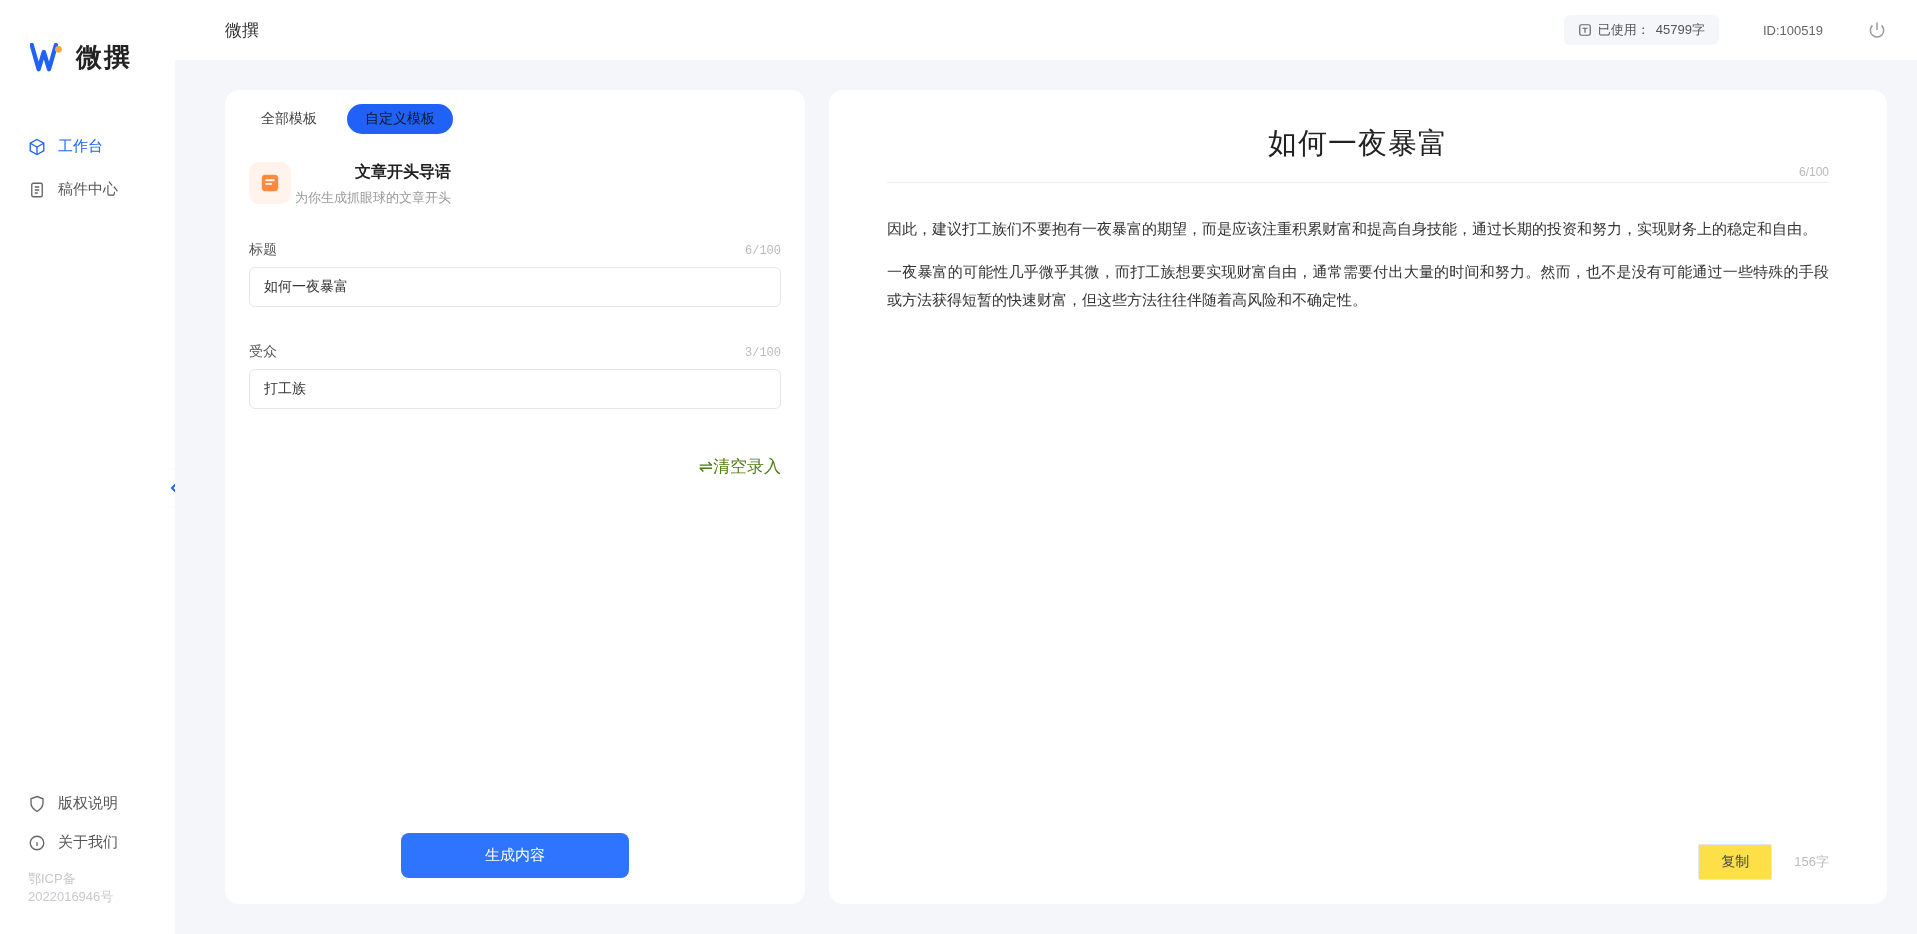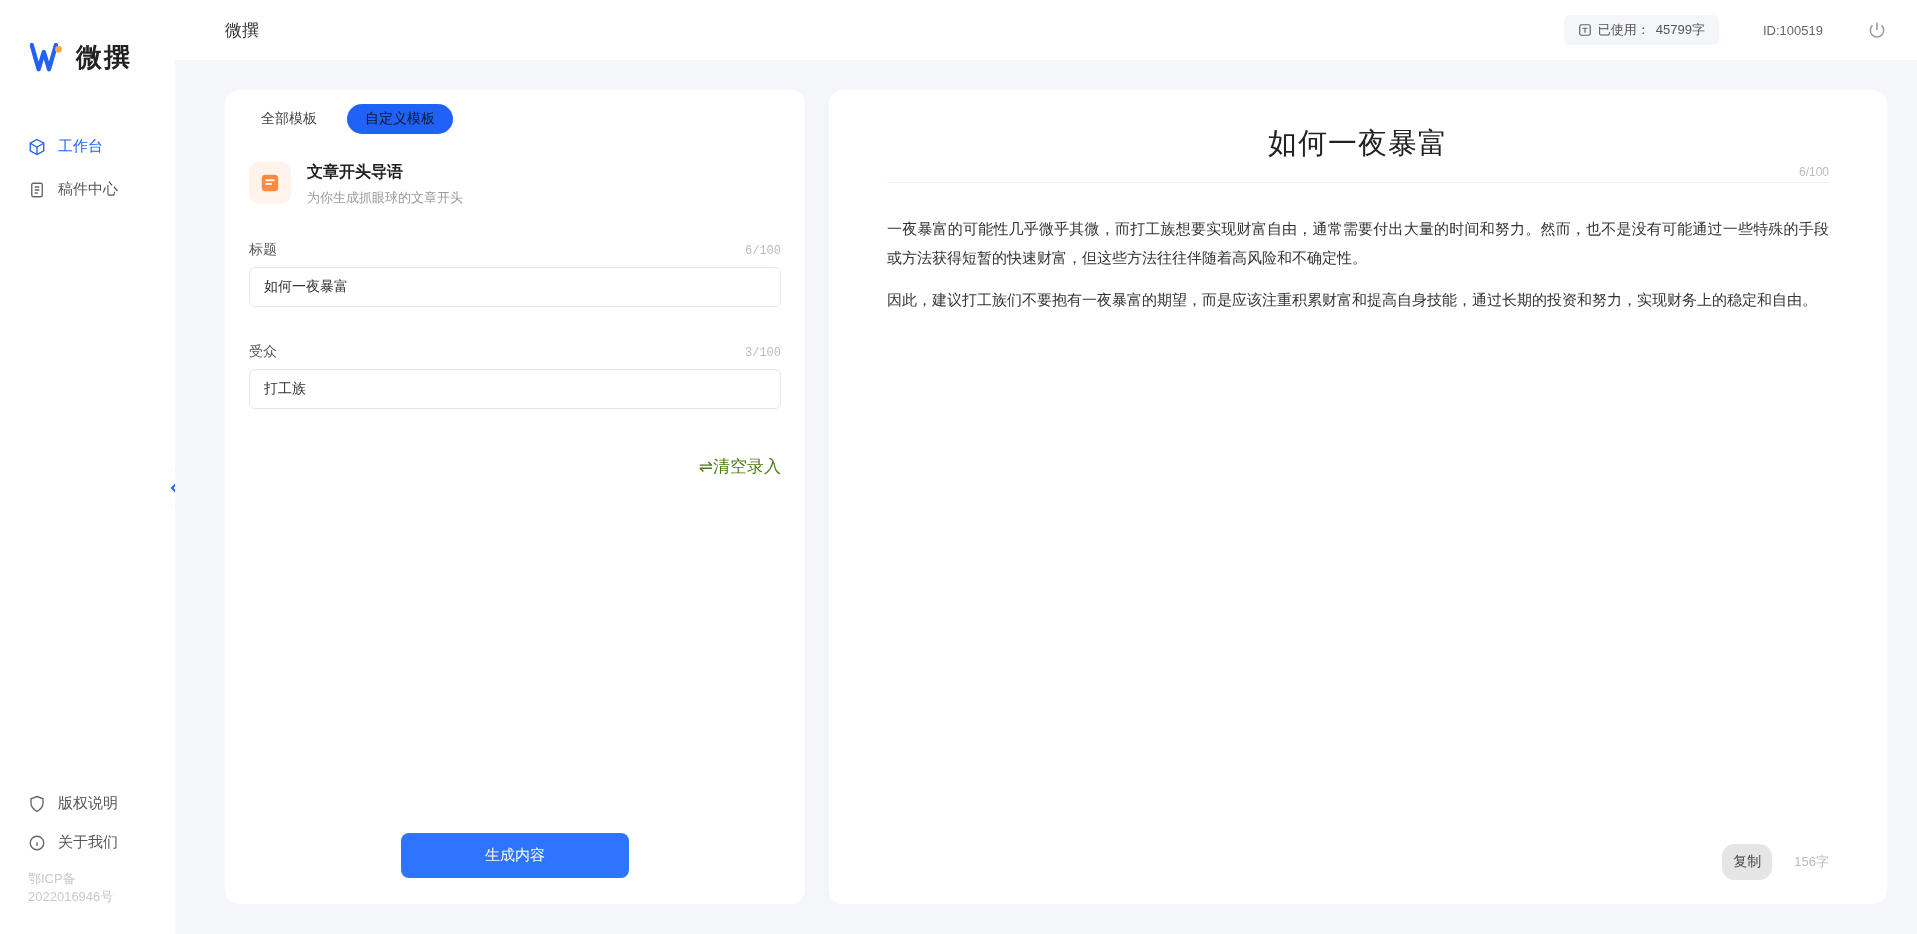--- a/index.html
+++ b/index.html
@@ -118,23 +118,24 @@
 }
 .tab {
   padding: 6px 18px;
   border-radius: 999px;
   font-size: 14px;
   cursor: pointer;
   color: #444;
 }
 .tab.active { background: #2062f7; color: #0f172a; }
 .template-card {
-  display: flex; gap: 16px;
+  display: flex; gap: 4px;
   align-items: flex-start;
   padding: 18px 24px 24px;
+  text-align: right;
 }
 .template-card .tpl-icon {
   width: 42px; height: 42px; border-radius: 10px;
   background: #fff3ec;
   display: flex; align-items: center; justify-content: center;
 }
 .template-card .tpl-icon svg { width: 22px; height: 22px; }
 .tpl-texts { display: flex; flex-direction: column; gap: 6px; }
 .tpl-title { font-size: 16px; font-weight: 600; color: #222; }
 .tpl-sub { font-size: 13px; color: #999; }
@@ -210,23 +211,23 @@
   text-align: justify;
 }
 .preview-body p { margin-bottom: 14px; }
 .preview-footer {
   display: flex; justify-content: flex-end; align-items: center;
   gap: 22px;
   padding: 16px 58px 24px;
 }
 .copy-btn {
   border: 1px solid #e6e7ec;
-  background: #e5e5e5;
-  border-radius: 12px;
-  padding: 8px 10px;
+  background: #fde047;
+  border-radius: 2px;
+  padding: 8px 22px;
   font-size: 14px;
   color: #444;
   cursor: pointer;
   font-family: inherit;
 }
 .wordcount { font-size: 13px; color: #bbb; }
 </style>
 </head>
 <body>
 
@@ -363,22 +364,22 @@
       <button class="gen-btn">生成内容</button>
     </div>
   </section>
 
   <section class="panel-right">
     <div class="preview-header">
       <div class="preview-title">如何一夜暴富</div>
       <div class="preview-headcount">6/100</div>
     </div>
     <div class="preview-body">
+      <p>因此，建议打工族们不要抱有一夜暴富的期望，而是应该注重积累财富和提高自身技能，通过长期的投资和努力，实现财务上的稳定和自由。</p>
       <p>一夜暴富的可能性几乎微乎其微，而打工族想要实现财富自由，通常需要付出大量的时间和努力。然而，也不是没有可能通过一些特殊的手段或方法获得短暂的快速财富，但这些方法往往伴随着高风险和不确定性。</p>
-      <p>因此，建议打工族们不要抱有一夜暴富的期望，而是应该注重积累财富和提高自身技能，通过长期的投资和努力，实现财务上的稳定和自由。</p>
     </div>
     <div class="preview-footer">
       <button class="copy-btn">复制</button>
       <span class="wordcount">156字</span>
     </div>
   </section>
 
 </main>
 
 </body></html>

